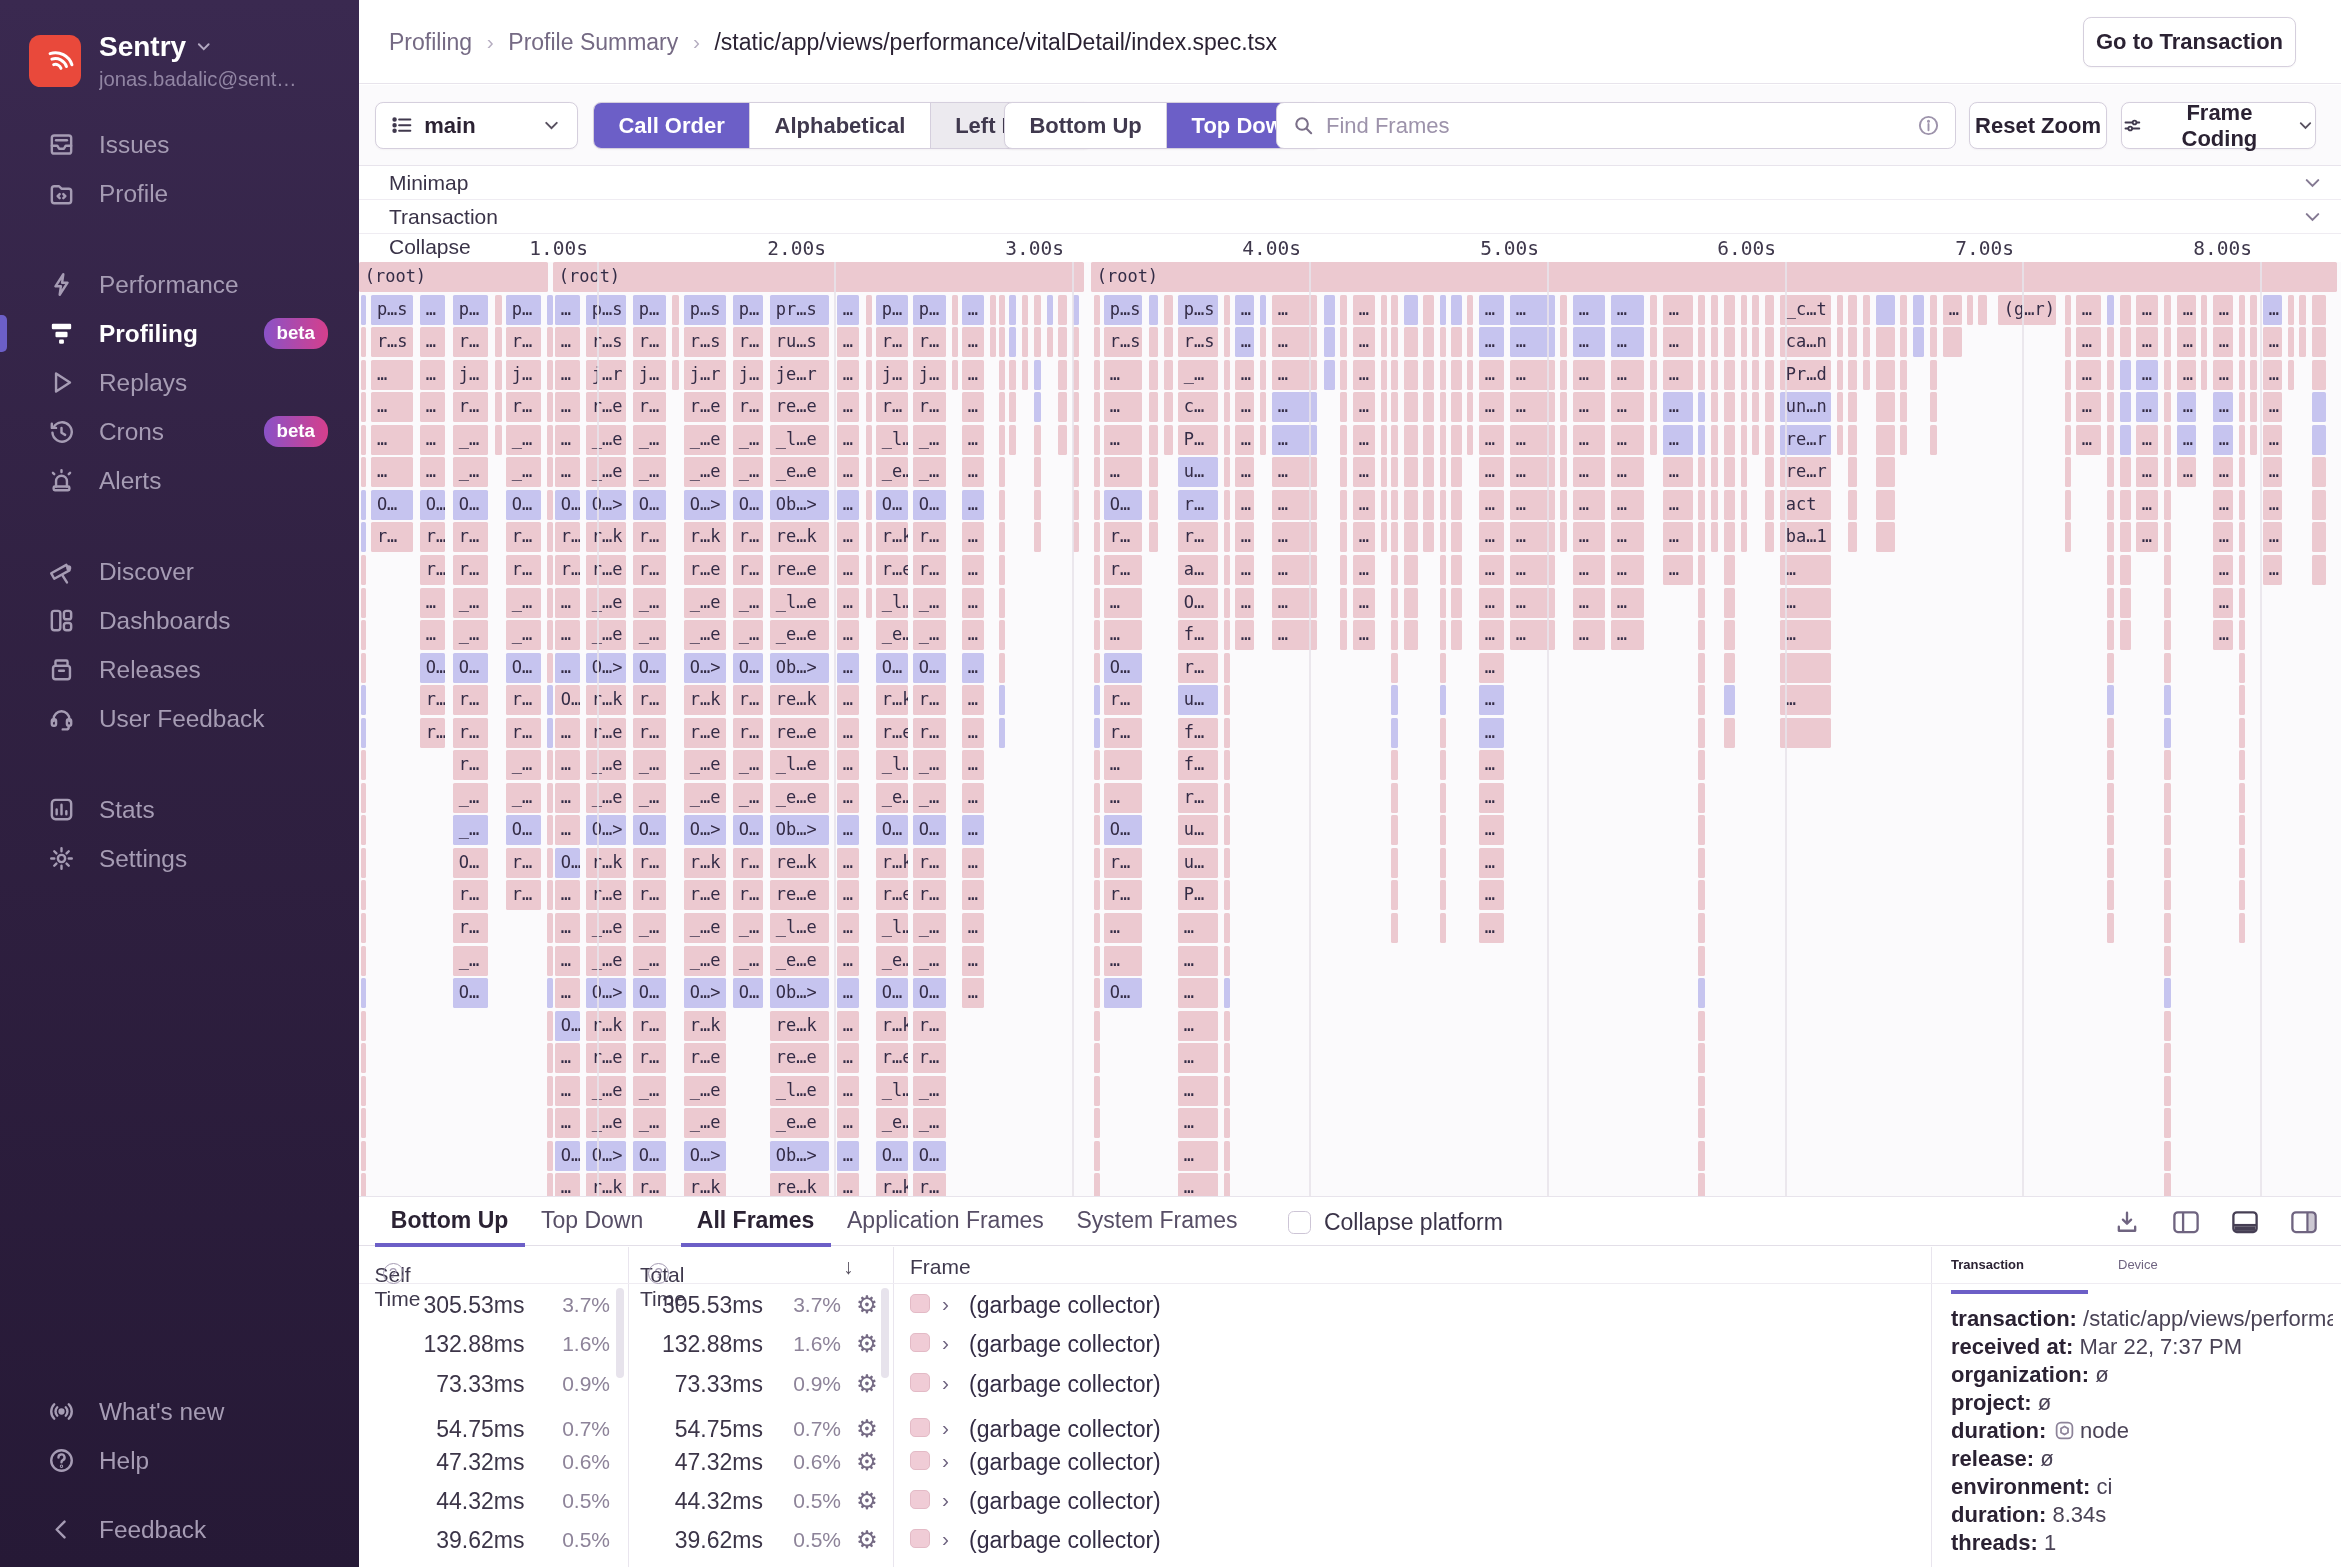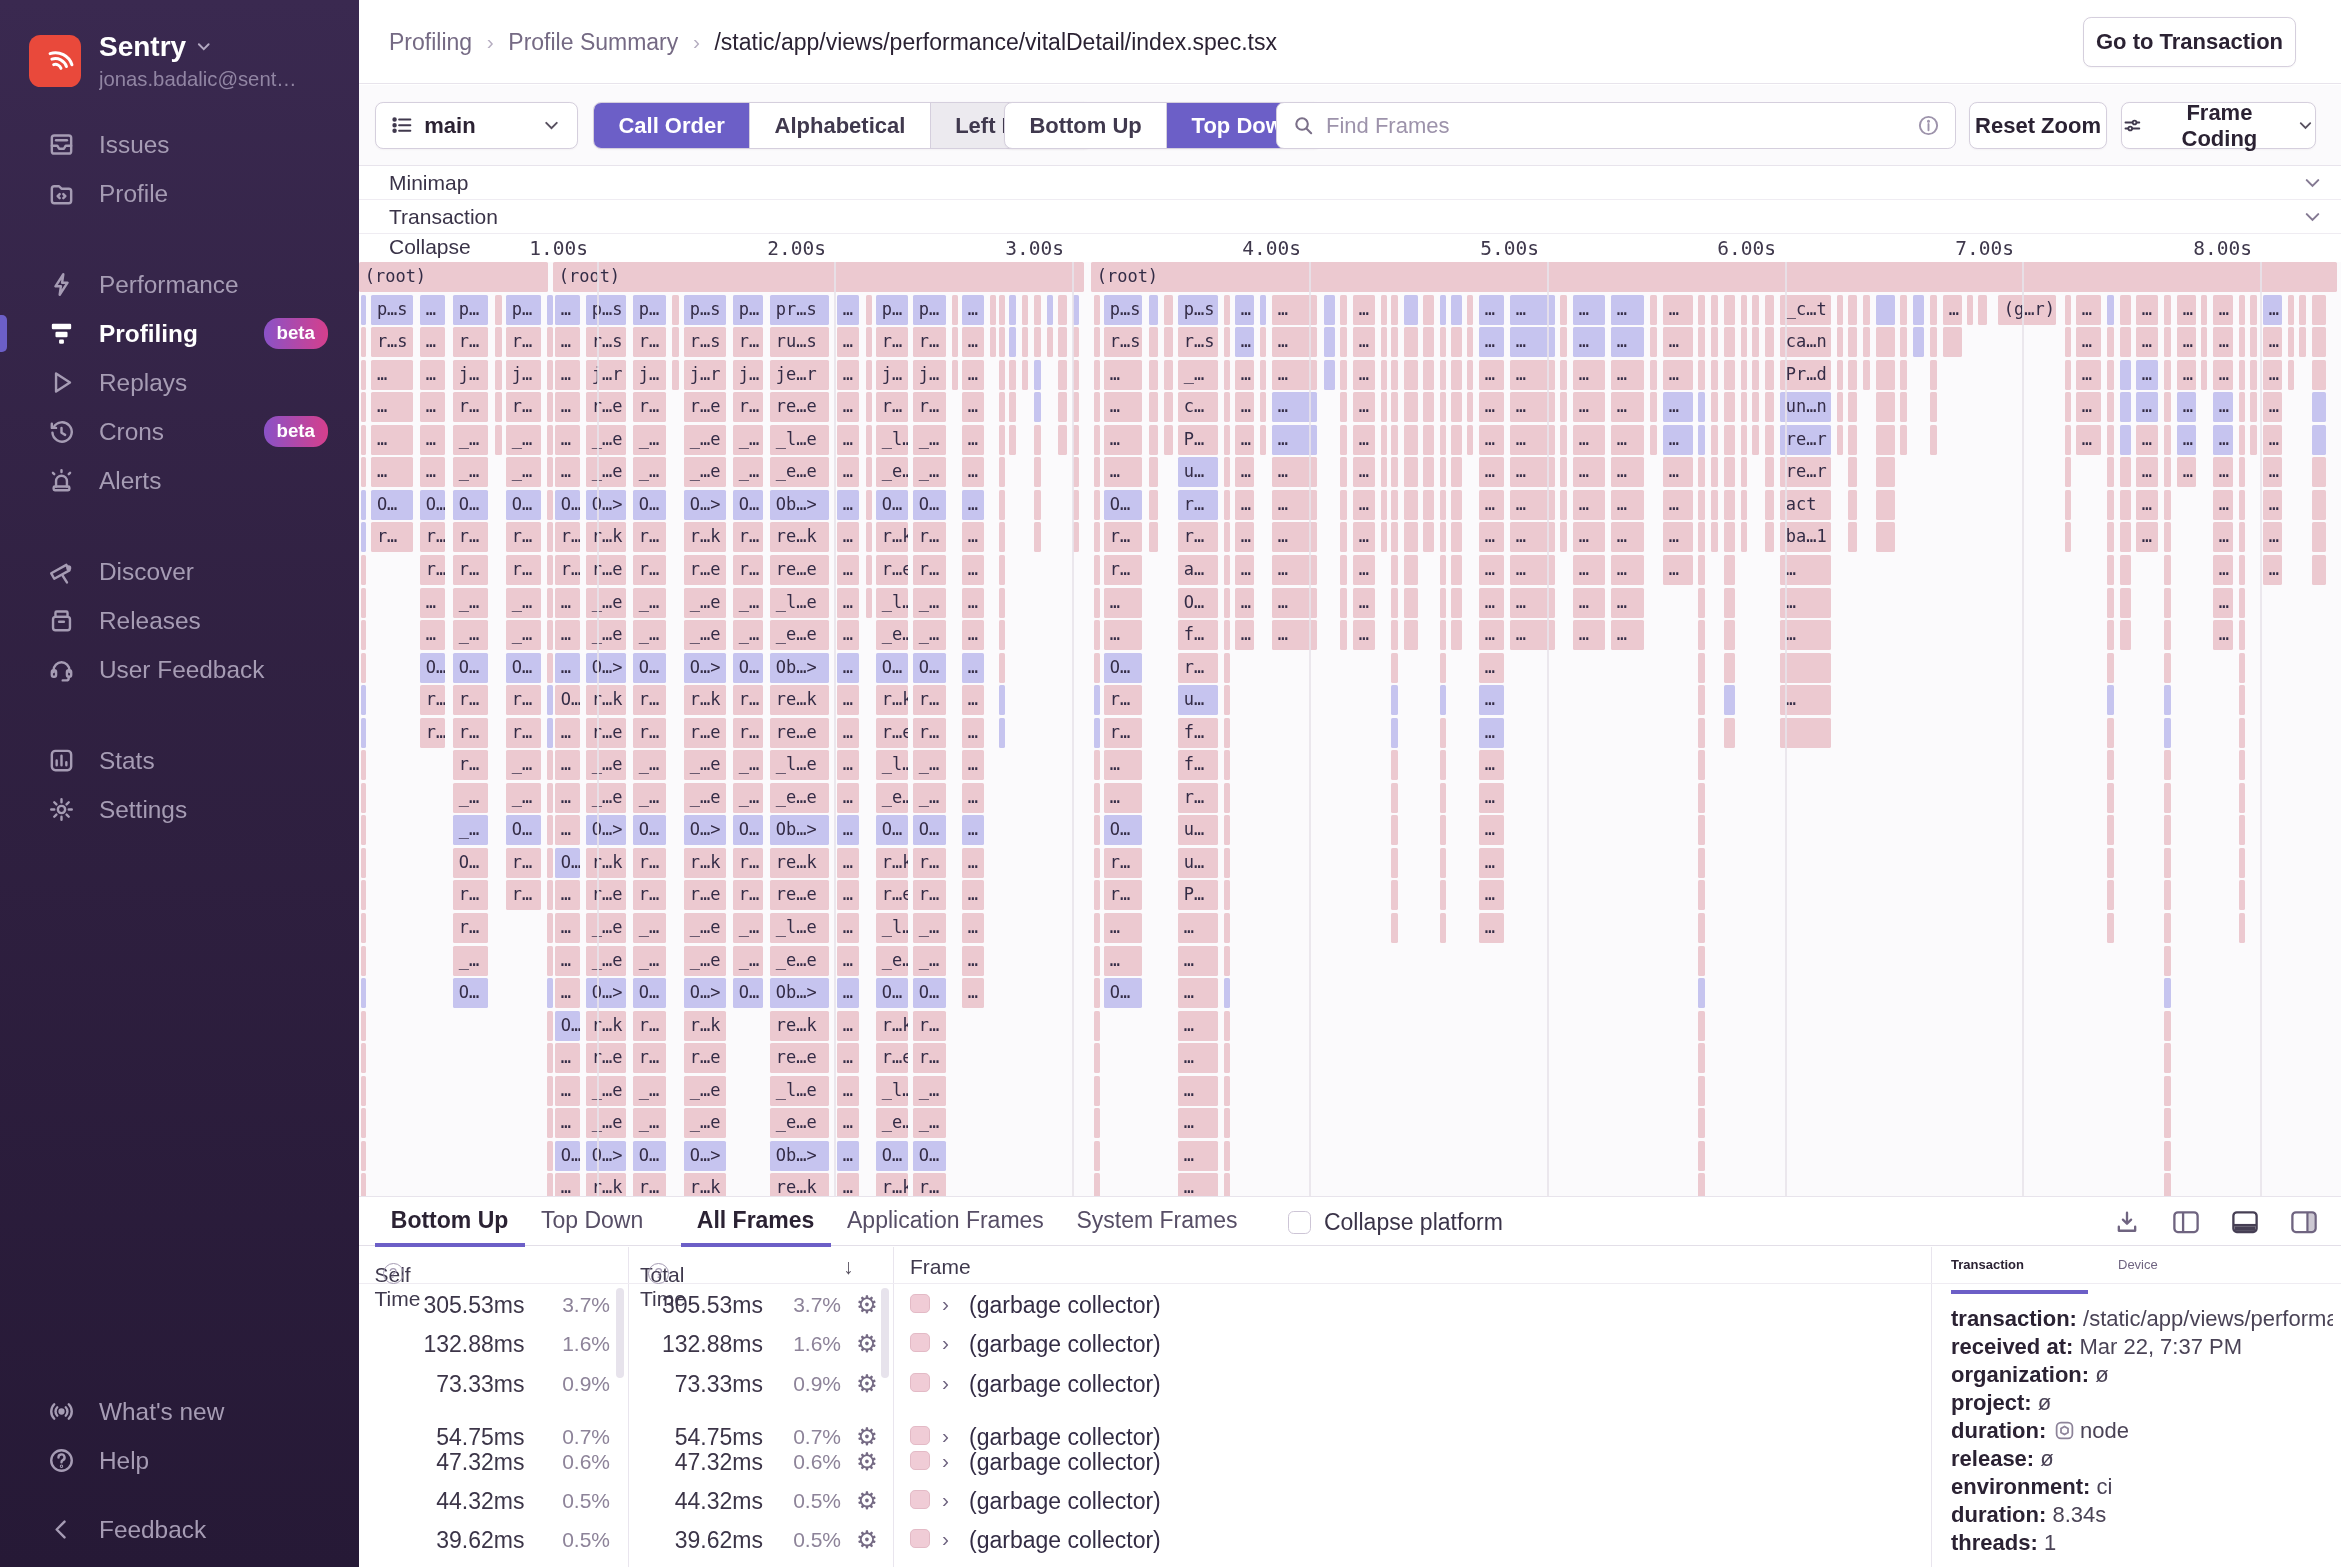--- a/index.html
+++ b/index.html
@@ -208,20 +208,30 @@
         <div class="nav-group">
           <div class="nav-item">
             <span style="display: flex;">
               <svg width="29" height="29" viewBox="0 0 24 24" fill="none" stroke="currentColor" stroke-width="2" stroke-linecap="round" stroke-linejoin="round">
                 <path d="M3.5 13.5 16 6.5l2.6 4.6L6 18z"></path>
                 <path d="M13 15.5 16.5 21"></path>
                 <circle cx="18" cy="9" r="1.1"></circle>
               </svg>
             </span>
             <span>Discover</span>
+          </div>
+          <div class="nav-item">
+            <span style="display: flex;">
+              <svg width="29" height="29" viewBox="0 0 24 24" fill="none" stroke="currentColor" stroke-width="2" stroke-linecap="round" stroke-linejoin="round">
+                <rect x="4" y="4" width="7" height="16" rx="2"></rect>
+                <rect x="14" y="4" width="6" height="7" rx="2"></rect>
+                <rect x="14" y="14" width="6" height="6" rx="2"></rect>
+              </svg>
+            </span>
+            <span>Dashboards</span>
           </div>
           <div class="nav-item">
             <span style="display: flex;">
               <svg width="29" height="29" viewBox="0 0 24 24" fill="none" stroke="currentColor" stroke-width="2" stroke-linecap="round" stroke-linejoin="round">
                 <rect x="5" y="9" width="14" height="11" rx="2"></rect>
                 <rect x="7" y="4.5" width="10" height="4.5" rx="1"></rect>
                 <path d="M10 13h4"></path>
               </svg>
             </span>
             <span>Releases</span>
@@ -1526,21 +1536,21 @@
         <div class="trow" style="top: 116px; width: 1572px;">
           <span class="num" style="left: 15.5px; width: 150px;">73.33ms</span>
           <span class="num pct" style="left: 178px; width: 73px;">0.9%</span>
           <span class="num" style="left: 281px; width: 123px;">73.33ms</span>
           <span class="num pct" style="left: 409px; width: 73px;">0.9%</span>
           <span class="gear" style="left: 497px;">⚙</span>
           <span class="fsq" style="left: 551px;"></span>
           <span class="fchev" style="left: 583px;">›</span>
           <span class="ftext" style="left: 610px;">(garbage collector)</span>
         </div>
-        <div class="trow" style="top: 169px; width: 1572px;">
+        <div class="trow" style="top: 161px; width: 1572px;">
           <span class="num" style="left: 15.5px; width: 150px;">54.75ms</span>
           <span class="num pct" style="left: 178px; width: 73px;">0.7%</span>
           <span class="num" style="left: 281px; width: 123px;">54.75ms</span>
           <span class="num pct" style="left: 409px; width: 73px;">0.7%</span>
           <span class="gear" style="left: 497px;">⚙</span>
           <span class="fsq" style="left: 551px;"></span>
           <span class="fchev" style="left: 583px;">›</span>
           <span class="ftext" style="left: 610px;">(garbage collector)</span>
         </div>
         <div class="trow" style="top: 194px; width: 1572px;">

